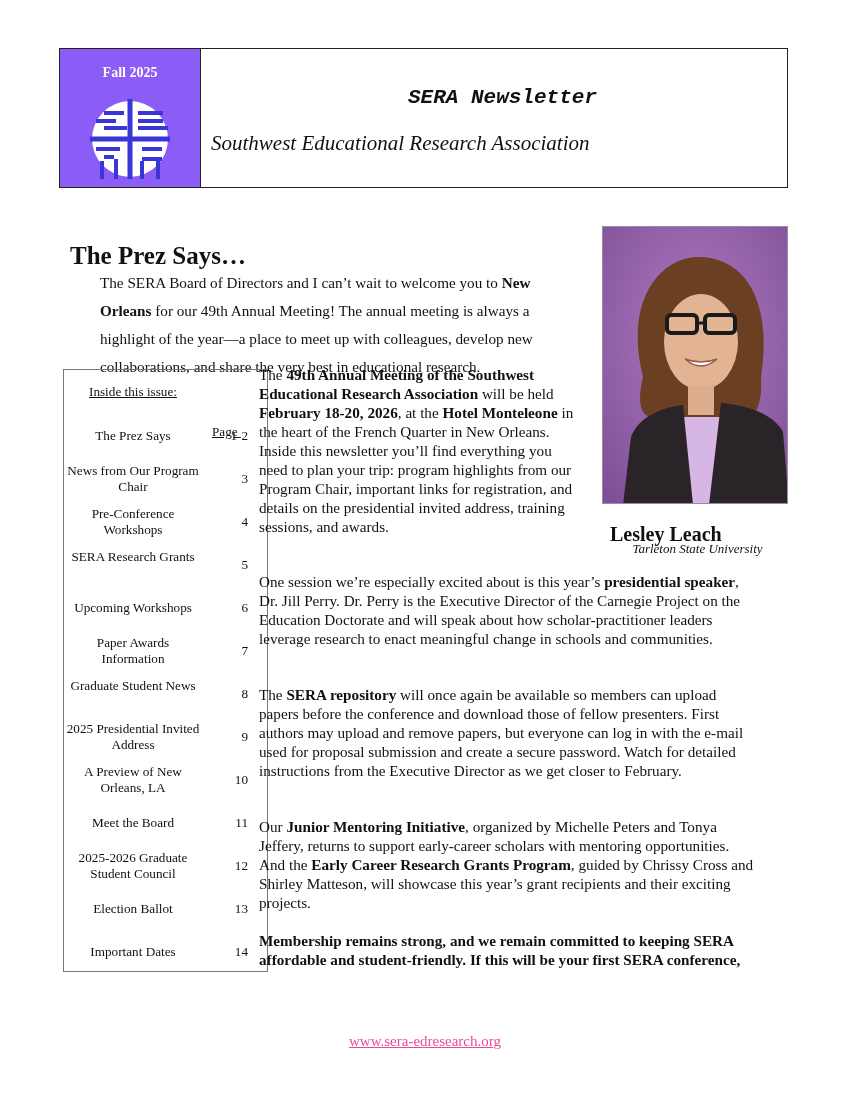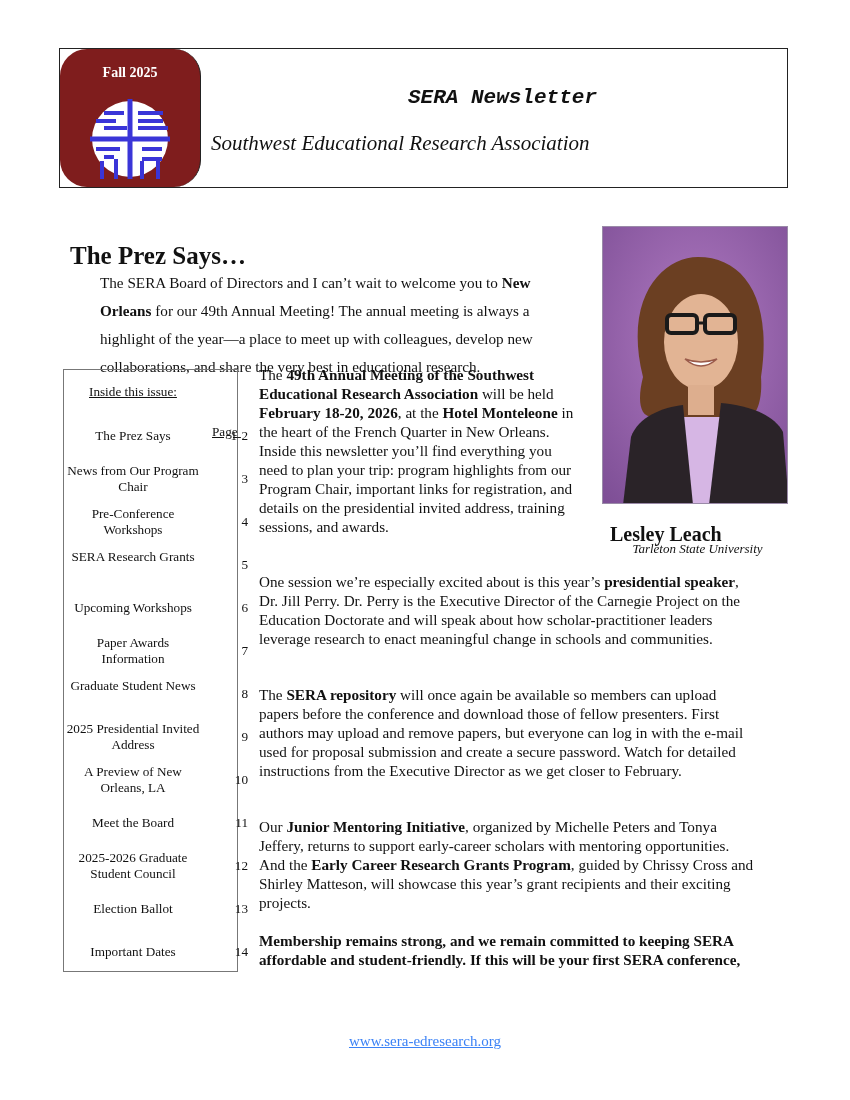--- a/index.html
+++ b/index.html
@@ -5,22 +5,22 @@
   html, body { margin: 0; padding: 0; background: #ffffff; }
   body {
     width: 850px; height: 1100px; position: relative; overflow: hidden;
     font-family: "Liberation Serif", "DejaVu Serif", serif; color: #111;
   }
   .masthead {
     position: absolute; left: 59px; top: 48px; width: 729px; height: 140px;
     border: 1.5px solid #222; box-sizing: border-box; display: flex;
   }
   .logo-block {
-    width: 141px; height: 100%; background: #7f1d1d; border-right: 1.5px solid #222;
-    box-sizing: border-box; position: relative; border-radius: 27px;
+    width: 141px; height: 100%; background: #8b5cf6; border-right: 1.5px solid #222;
+    box-sizing: border-box; position: relative;
   }
   .season {
     position: absolute; top: 16px; left: 0; right: 0; text-align: center;
     color: #fff; font-weight: bold; font-size: 14px;
   }
   .logo-svg { position: absolute; left: 30px; top: 50px; width: 80px; height: 80px; }
   .title-block { flex: 1; position: relative; }
   .nl-title {
     position: absolute; top: 37px; left: 0; right: 0; text-align: center;
     font-style: italic; font-weight: bold; font-size: 21px; padding-left: 17px; font-family: Liberation Mono, monospace;
@@ -42,21 +42,21 @@
   }
   .caption-name {
     position: absolute; left: 610px; top: 523px; width: 175px; 
     font-weight: bold; font-size: 20px;
   }
   .caption-org {
     position: absolute; left: 610px; top: 541px; width: 175px; text-align: center;
     font-style: italic; font-size: 13px;
   }
   .toc {
-    position: absolute; left: 63px; top: 369px; width: 175px; height: 603px;
+    position: absolute; left: 63px; top: 369px; width: 205px; height: 603px;
     border: 1px solid #777; box-sizing: border-box;
   }
   .toc-head {
     position: absolute; top: 14px; left: 0; right: 0; font-size: 13.2px;
   }
   .toc-head .lbl { position: absolute; left: 25px; text-decoration: underline; }
   .toc-head .pg { position: absolute; left: 148px; text-decoration: underline; margin-top: 40px; }
   .toc-row { position: absolute; left: 0; right: 0; font-size: 13.2px; line-height: 16px; }
   .toc-row .lbl { position: absolute; left: 2px; width: 134px; text-align: center; }
   .toc-row .pg { position: absolute; left: 140px; width: 44px; text-align: right; }
@@ -64,21 +64,21 @@
     position: absolute; left: 259px; width: 495px;
     font-size: 15.2px; line-height: 19px;
   }
   .p1 { top: 365px; width: 325px; }
   .p2 { top: 572px; }
   .p3 { top: 685px; }
   .p4 { top: 817px; }
   .p5 { top: 931px; font-weight: bold; }
   .footer-link {
     position: absolute; left: 0; right: 0; top: 1033px; text-align: center;
-    font-size: 15px; color: #3b82f6; text-decoration: underline;
+    font-size: 15px; color: #ec4899; text-decoration: underline;
   }
   b { font-weight: bold; }
 </style>
 </head>
 <body>
 
 <div class="masthead">
   <div class="logo-block">
     <div class="season">Fall 2025</div>
     <svg class="logo-svg" viewBox="0 0 80 80">

